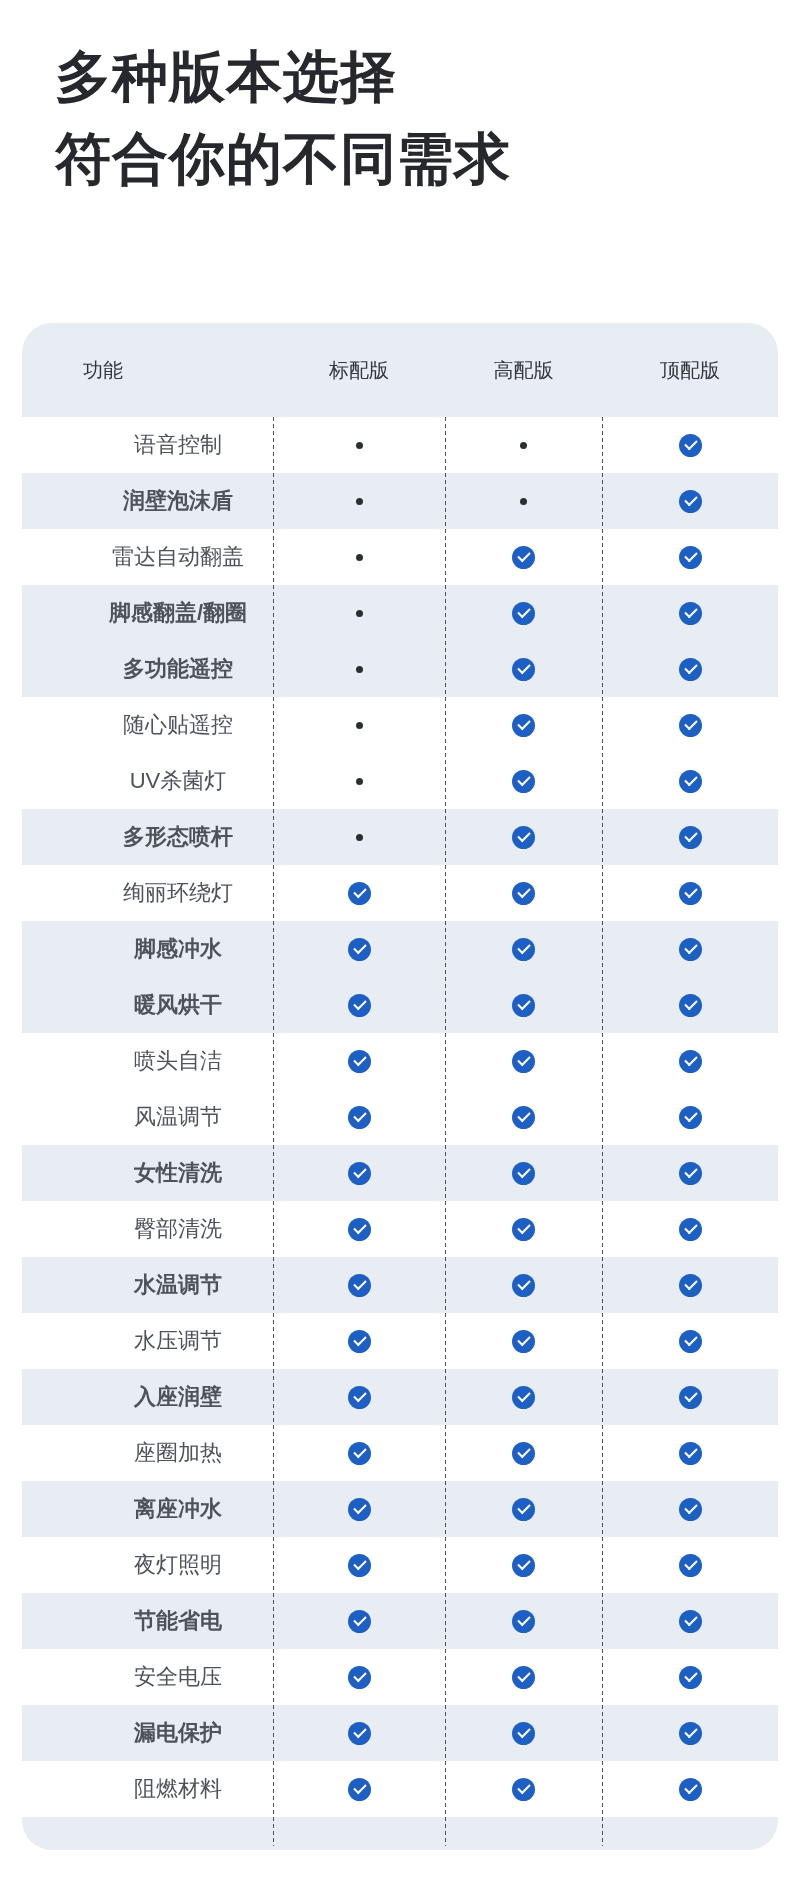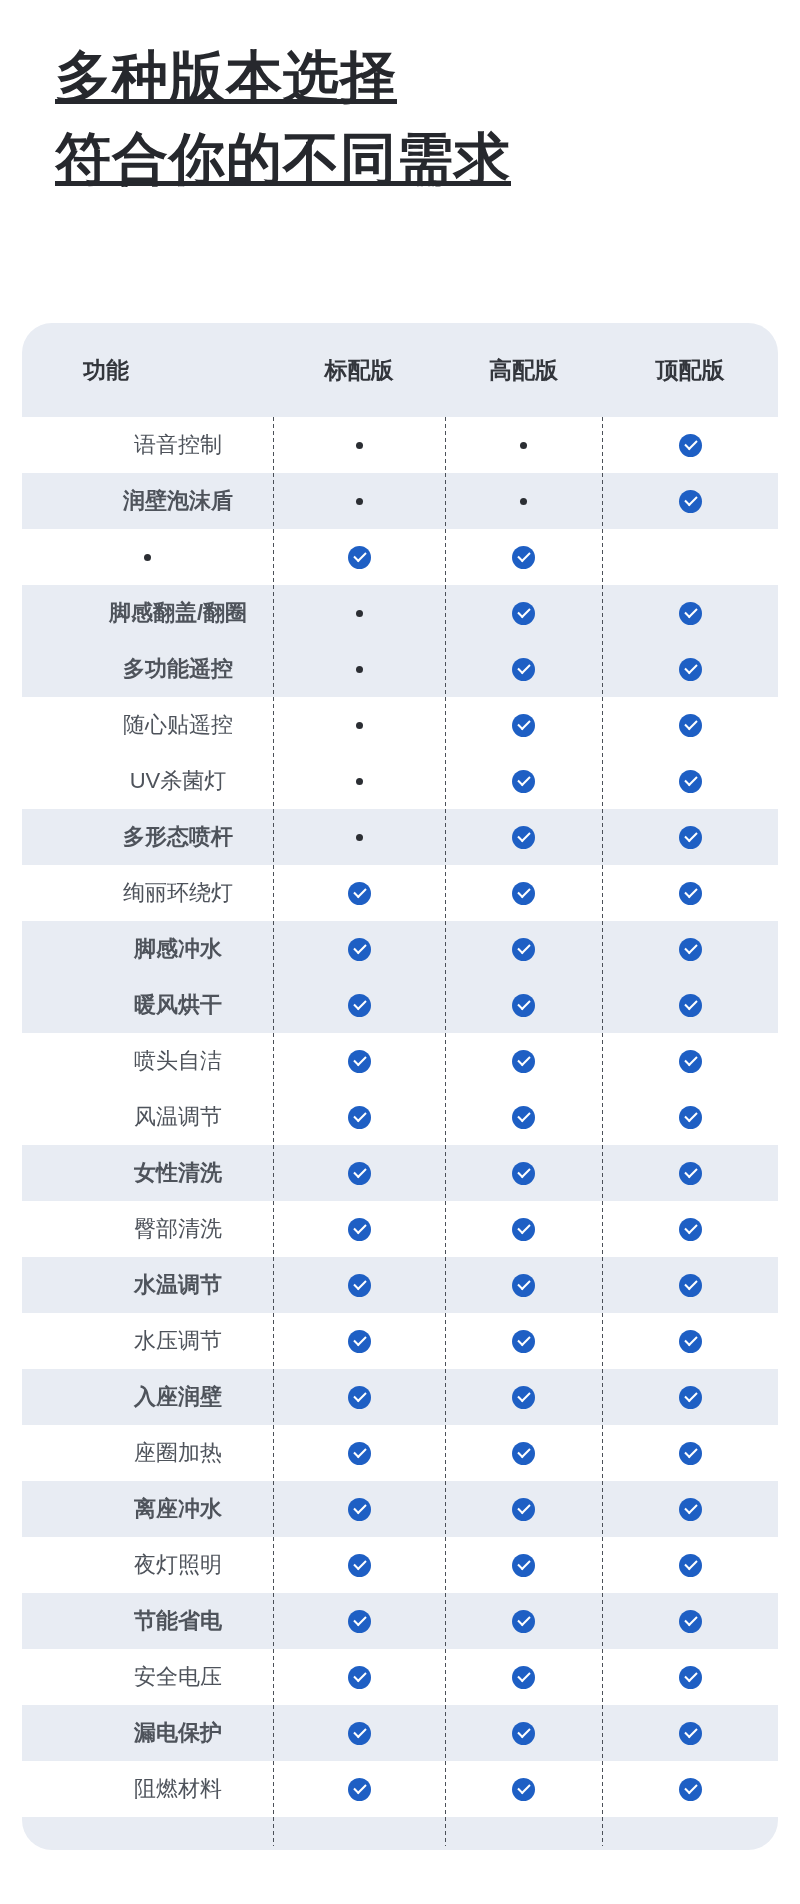--- a/index.html
+++ b/index.html
@@ -19,35 +19,35 @@
     font-family:"Liberation Sans", sans-serif;
     position:relative; overflow:hidden;
   }
   .page{ position:absolute; inset:0; background:#ffffff; }
 
   .title{
     position:absolute; left:55px; top:36px;
     font-size:56px; line-height:82px; font-weight:700;
     color:var(--title-color); letter-spacing:1px;
   }
-  .title-line{ display:block;text-decoration:underline; }
+  .title-line{ display:block; }
 
   .table{
     position:absolute; left:22px; top:323px;
     width:756px; height:1527px;
     border-radius:30px; overflow:hidden;
     background:#ffffff;
   }
   .thead{
     height:94px; background:var(--band);
     display:grid; grid-template-columns:251px 172px 157px 176px;
     align-items:center;
   }
   .th{
-    font-size:23px; font-weight:700; color:var(--header-text);
+    font-size:20px; font-weight:400; color:var(--header-text);
     text-align:center;
   }
   .th-feature{ text-align:left; padding-left:61px; }
 
   .tr{
     height:56px;
     display:grid; grid-template-columns:251px 172px 157px 176px;
     align-items:center; background:#ffffff;
   }
   .tr.alt{ background:var(--band);font-weight:bold; }
@@ -121,20 +121,21 @@
             <span class="dot"></span>
           </div>
           <div class="td td-mark">
             <span class="dot"></span>
           </div>
           <div class="td td-mark">
             <span class="check"></span>
           </div>
         </div>
         <div class="tr">
+          <div class="td td-feature">雷达自动翻盖</div>
           <div class="td td-mark">
             <span class="dot"></span>
           </div>
           <div class="td td-mark">
             <span class="check"></span>
           </div>
           <div class="td td-mark">
             <span class="check"></span>
           </div>
         </div>

